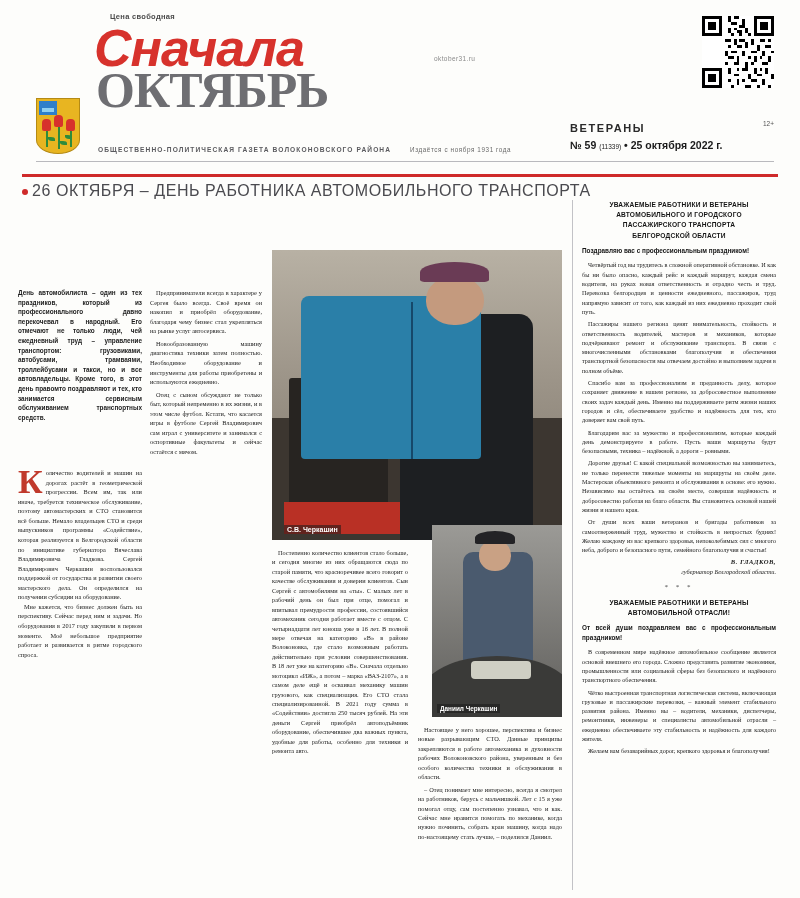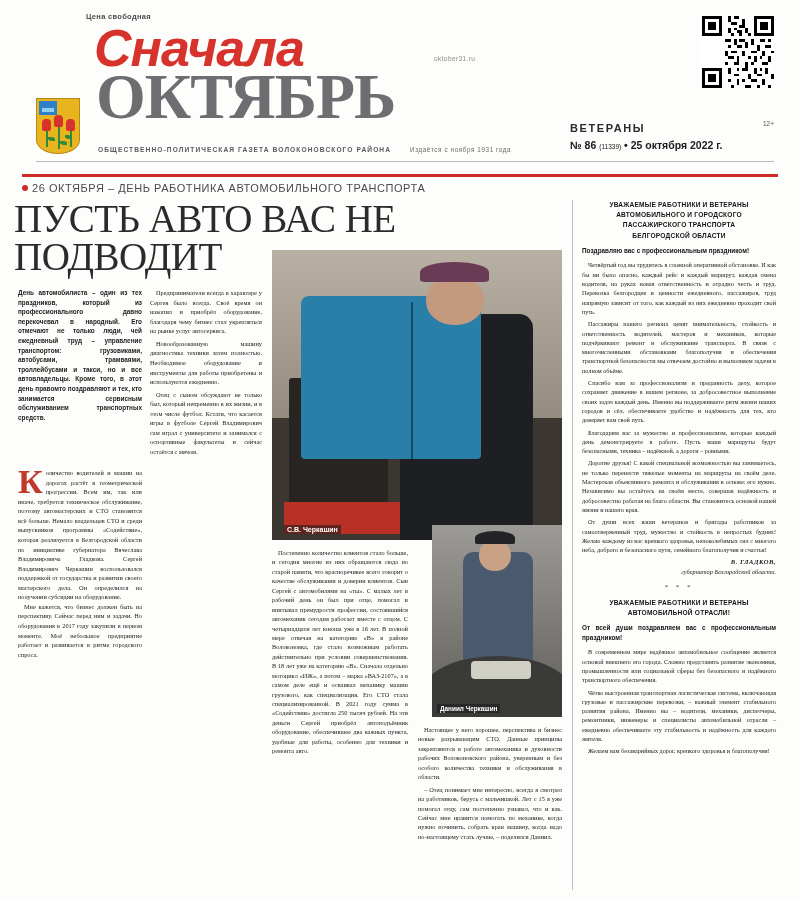--- a/index.html
+++ b/index.html
@@ -9,41 +9,41 @@
     font-family:"Liberation Serif", serif;
     color:#1a1a1a;
     overflow:hidden;
     position:relative;
   }
   .page { width:800px; height:898px; position:relative; padding:0 14px; }
 
   
   .masthead { position:relative; height:170px; }
   .price-line {
-    position:absolute; left:72px; top:12px;
+    position:absolute; left:96px; top:12px;
     font-family:"Liberation Sans", sans-serif;
     font-size:7.5px; font-weight:bold; color:#4a4a4a;
     letter-spacing:.3px;
   }
   .site-url {
     position:absolute; left:420px; top:55px;
     font-family:"Liberation Sans", sans-serif;
     font-size:6.5px; color:#8a8a8a; letter-spacing:.4px;
   }
   .krasny {
     position:absolute; left:80px; top:24px;
     font-family:"Liberation Sans", sans-serif;
     font-size:52px; font-weight:bold; font-style:italic;
     color:#d7322c; letter-spacing:-1px;
     line-height:.95;
   }
   .oktyabr {
     position:absolute; left:82px; top:68px;
     font-family:"Liberation Serif", serif;
-    font-size:64px; font-weight:bold;
+    font-size:50px; font-weight:bold;
     color:#6e6e72; letter-spacing:-1px;
     line-height:.9;
   }
   .emblem {
     position:absolute; left:22px; top:98px;
     width:44px; height:56px;
     background:#e8b521;
     border:1px solid #b58a14;
     border-radius:0 0 22px 22px/0 0 14px 14px;
     overflow:hidden;
@@ -100,21 +100,21 @@
   }
 
   
   .banner {
     position:relative; margin:4px 8px 0 8px;
     border-top:3px solid #cf2a2a;
     padding-top:5px;
   }
   .banner-text {
     font-family:"Liberation Sans", sans-serif;
-    font-size:11px; color:#4a4a4f; letter-spacing:.55px;
+    font-size:16px; color:#4a4a4f; letter-spacing:.55px;
     white-space:nowrap;
   }
   .banner-dot {
     display:inline-block; width:6px; height:6px; border-radius:50%;
     background:#cf2a2a; margin-right:4px; vertical-align:1px;
   }
 
   
   .content {
     position:absolute; left:14px; top:200px;
@@ -254,21 +254,21 @@
       <div class="tulip" style="left:17px; top:16px;"></div>
       <div class="tulip" style="left:29px; top:20px;"></div>
     </div>
 
     <div class="subtitle-line">ОБЩЕСТВЕННО-ПОЛИТИЧЕСКАЯ ГАЗЕТА ВОЛОКОНОВСКОГО РАЙОНА</div>
     <div class="founded">Издаётся с ноября 1931 года</div>
 
     <div class="issue-block">
       <div class="weekday">ВЕТЕРАНЫ</div>
       <div class="issue-row">
-        <span>№ 86</span>
+        <span>№ 59</span>
         <span class="small">(11339)</span>
         <span>•</span>
         <span>25 октября 2022 г.</span>
       </div>
     </div>
 
     <svg class="qr" viewBox="0 0 25 25" shape-rendering="crispEdges">
       <rect width="25" height="25" fill="#fff"></rect>
       <g fill="#000">
         <path d="M0 0h7v7H0zm1 1v5h5V1z"></path>
@@ -344,21 +344,20 @@
 
   <div class="banner">
     <div class="banner-text">
       <span class="banner-dot"></span><span>26 ОКТЯБРЯ – ДЕНЬ РАБОТНИКА АВТОМОБИЛЬНОГО ТРАНСПОРТА</span>
     </div>
   </div>
 
   <div class="content">
 
     <div class="col-left">
-      <h1 class="headline">ПУСТЬ АВТО ВАС НЕ ПОДВОДИТ</h1>
 
       <div class="lead">День автомобилиста – один из тех праздников, который из профессионального давно перекочевал в народный. Его отмечают не только люди, чей ежедневный труд – управление транспортом: грузовиками, автобусами, трамваями, троллейбусами и такси, но и все автовладельцы. Кроме того, в этот день правомто поздравляют и тех, кто занимается сервисным обслуживанием транспортных средств.</div>
 
       <div class="dropcap-para">
         <span class="dropcap">К</span>
         <span>оличество водителей и машин на дорогах растёт в геометрической прогрессии. Всем им, так или иначе, требуется техническое обслуживание, поэтому автомастерских и СТО становится всё больше. Немало владельцев СТО и среди выпускников программы «Содействие», которая реализуется в Белгородской области по инициативе губернатора Вячеслава Владимировича Гладкова. Сергей Владимирович Черкашин воспользовался поддержкой от государства и развитии своего мастерского дела. Он определился на получении субсидии на оборудование.</span>
         <p>Мне кажется, что бизнес должен быть на перспективу. Сейчас перед ним и задачи. Но оборудования в 2017 году закупили в первом моменте. Моё небольшое предприятие работает и развивается в ритме городского спроса.</p>
       </div>
 
       <div class="left-col2">

